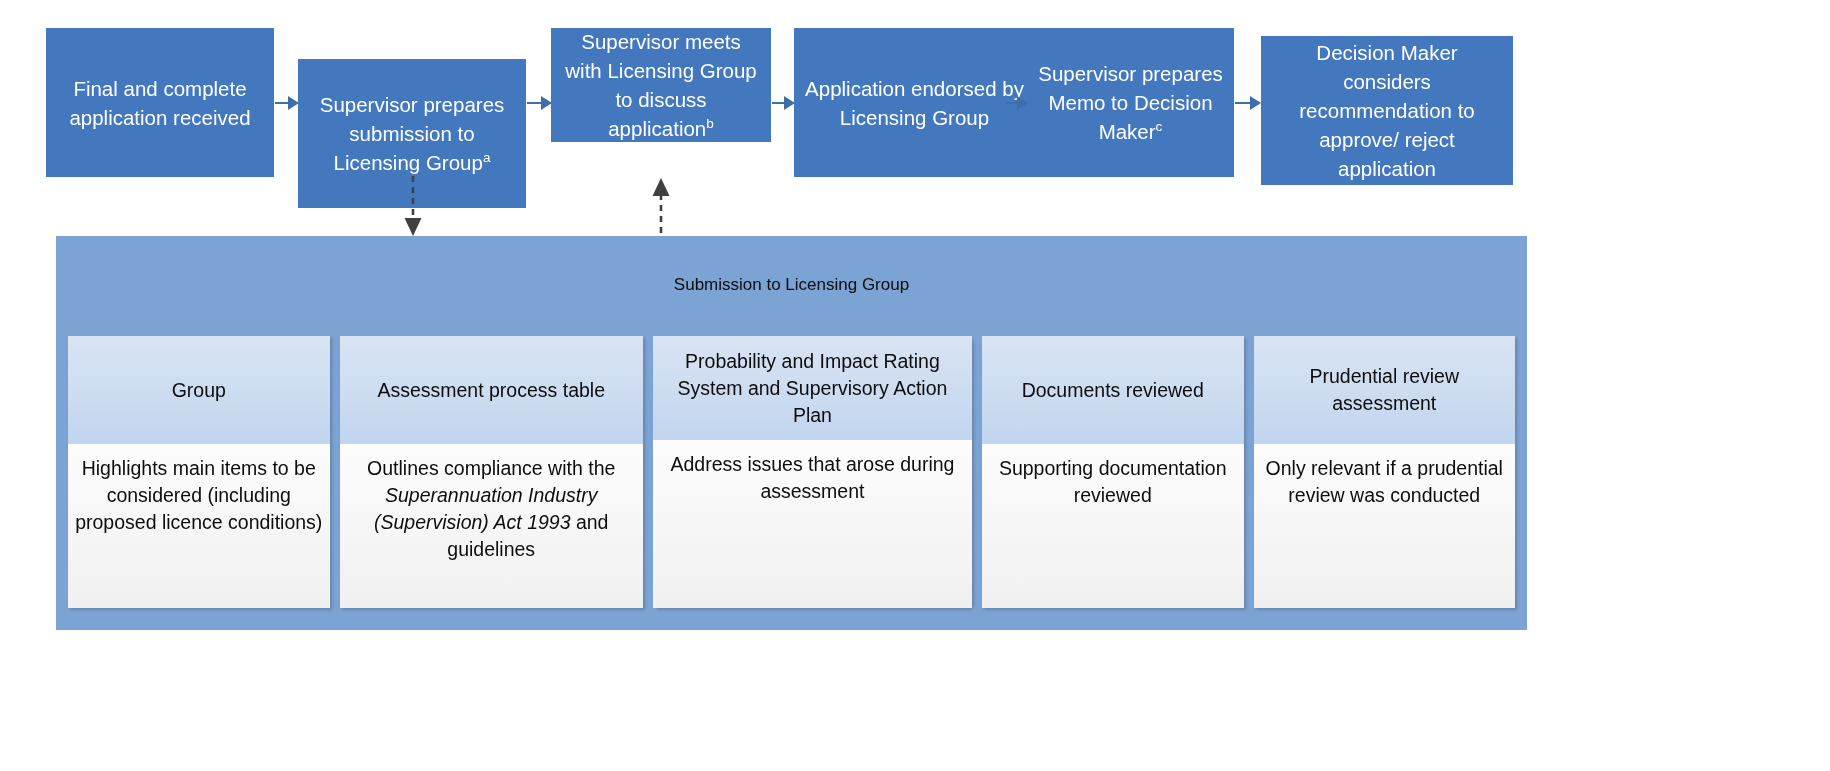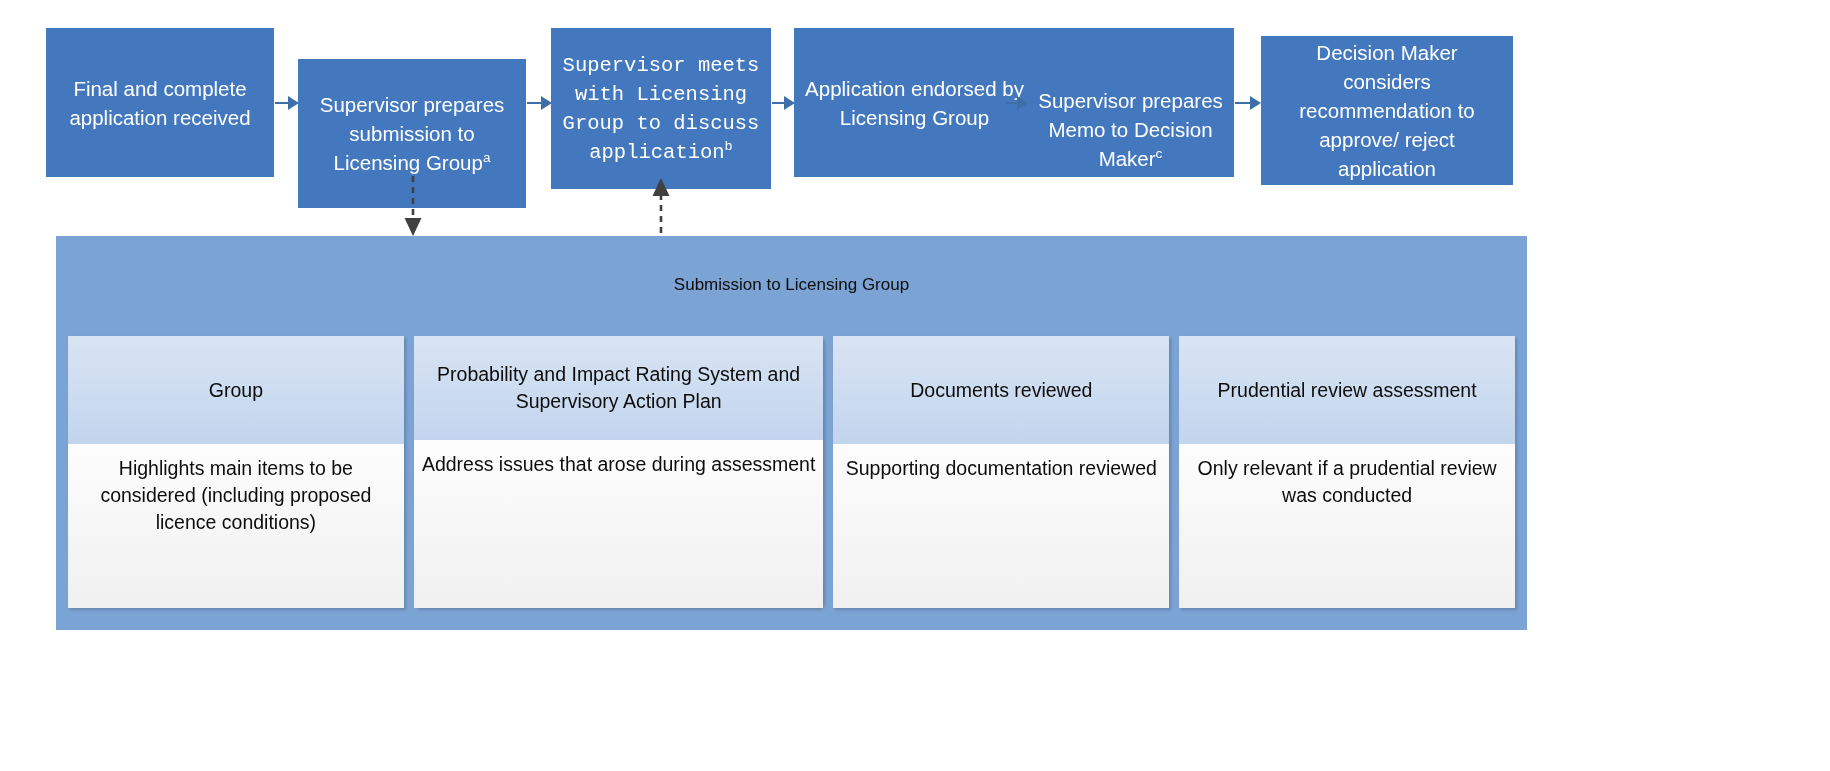--- a/index.html
+++ b/index.html
@@ -142,29 +142,29 @@
 <div id="canvas">
 
   <div class="proc-box" style="left:46px; top:28px; width:228px; height:149px;">
     <span class="lbl">Final and complete application received</span>
   </div>
 
   <div class="proc-box" style="left:298px; top:28px; width:228px; height:149px;margin-top:31px;">
     <span class="lbl"><span>Supervisor prepares submission to Licensing Group</span><sup>a</sup></span>
   </div>
 
-  <div class="proc-box" style="left:551px; top:28px; width:220px; height:161px;font-family:Liberation Mono, monospace;">
+  <div class="proc-box" style="left:551px; top:28px; width:220px; height:114px;">
     <span class="lbl"><span>Supervisor meets with Licensing Group to discuss application</span><sup>b</sup></span>
   </div>
 
   <div class="proc-box" style="left:794px; top:28px; width:241px; height:149px;">
     <span class="lbl">Application endorsed by Licensing Group</span>
   </div>
 
-  <div class="proc-box" style="left:1027px; top:28px; width:207px; height:149px;align-items:flex-end;">
+  <div class="proc-box" style="left:1027px; top:28px; width:207px; height:149px;">
     <span class="lbl"><span>Supervisor prepares Memo to Decision Maker</span><sup>c</sup></span>
   </div>
 
   <div class="proc-box" style="left:1261px; top:36px; width:252px; height:149px;">
     <span class="lbl">Decision Maker considers recommendation to approve/ reject application</span>
   </div>
 
   <div class="arrow-h" style="left:275px; top:94px; width:24px;">
     <div class="shaft"></div>
     <div class="head"></div>
@@ -204,20 +204,24 @@
 
     <div id="panel-title">Submission to Licensing Group</div>
 
     <div id="cards">
 
       <div class="card">
         <div class="card-head">Group</div>
         <div class="card-body">Highlights main items to be considered (including proposed licence conditions)</div>
       </div>
 
+      <div class="card wide">
+        <div class="card-head">Assessment process table</div>
+        <div class="card-body"><span>Outlines compliance with the </span><i>Superannuation Industry (Supervision) Act 1993</i><span> and guidelines</span></div>
+      </div>
 
       <div class="card w3 short-head">
         <div class="card-head">Probability and Impact Rating System and Supervisory Action Plan</div>
         <div class="card-body">Address issues that arose during assessment</div>
       </div>
 
       <div class="card">
         <div class="card-head">Documents reviewed</div>
         <div class="card-body">Supporting documentation reviewed</div>
       </div>

